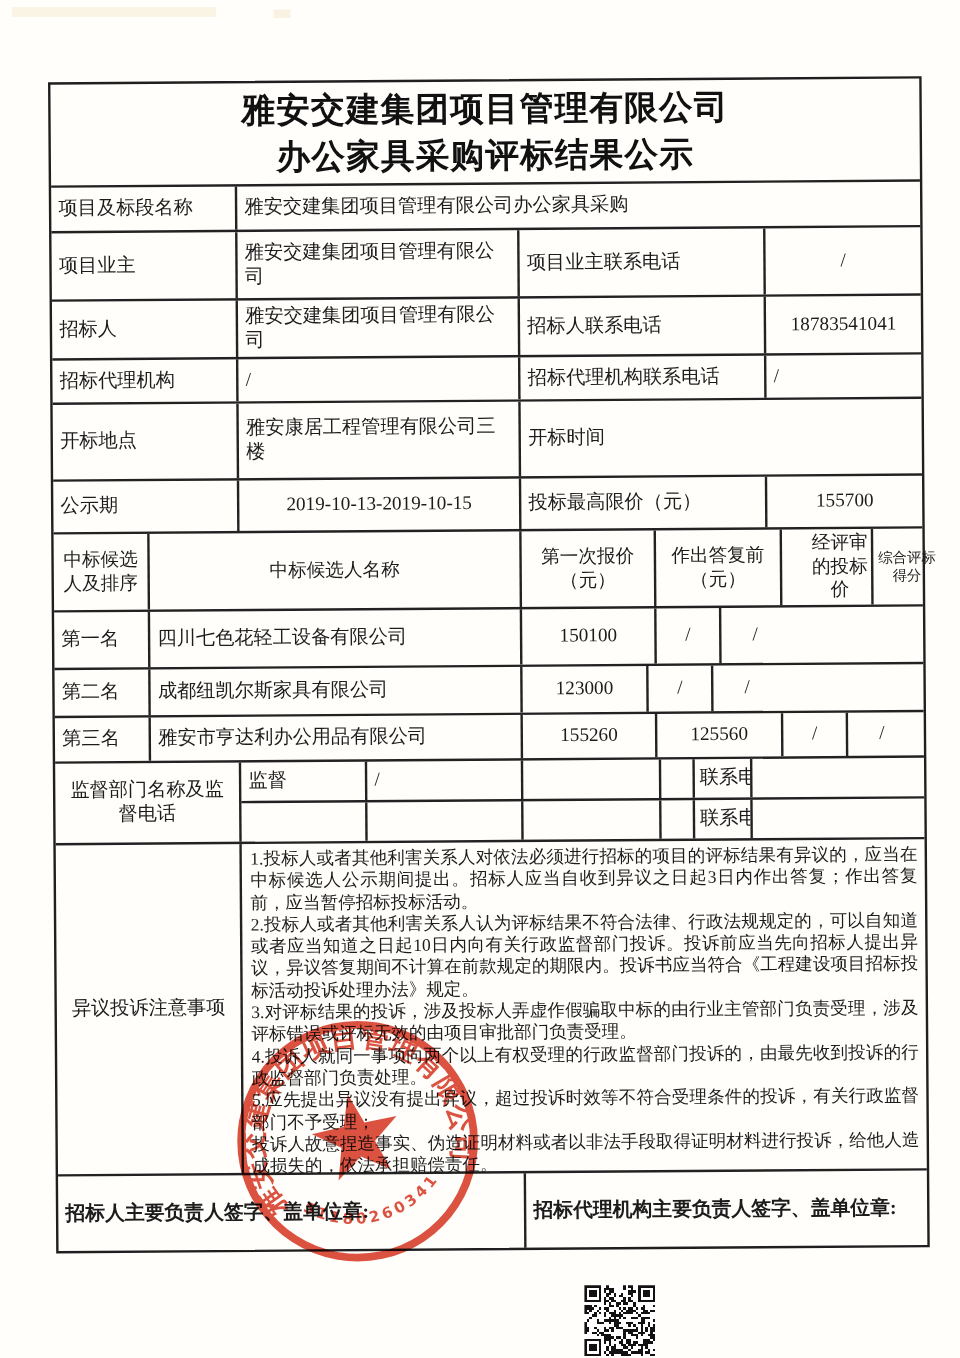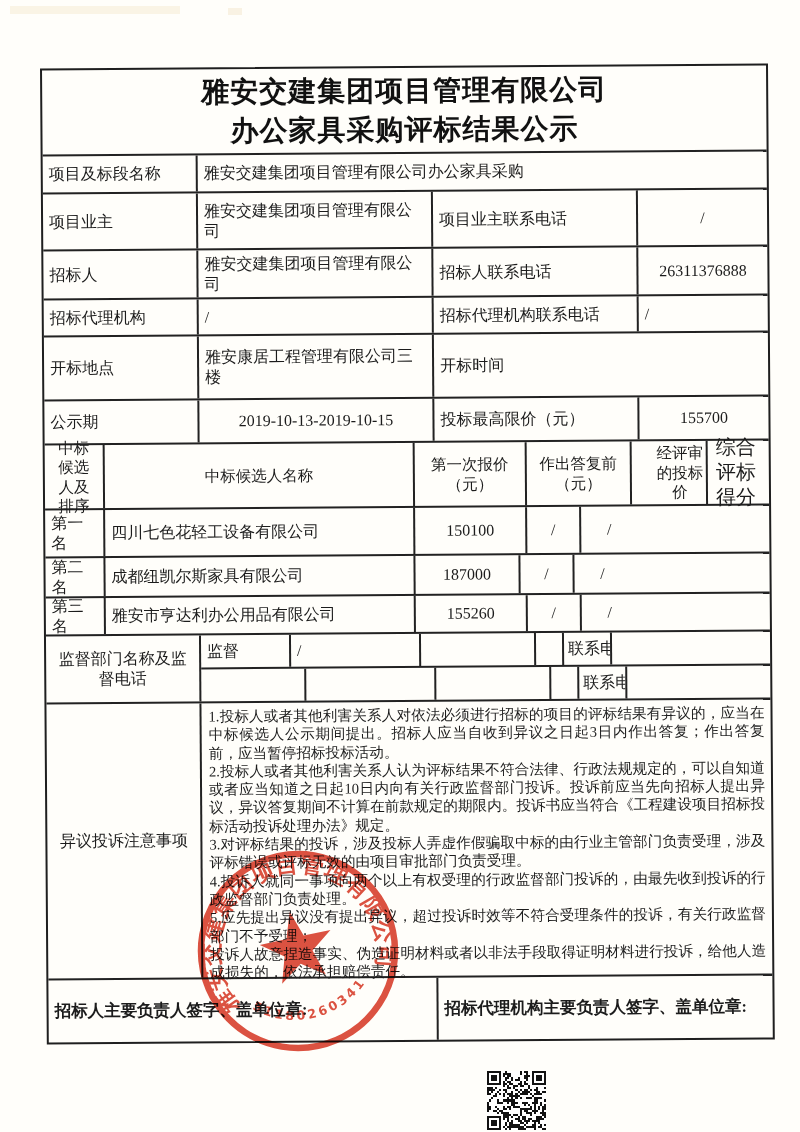--- a/index.html
+++ b/index.html
@@ -25,21 +25,21 @@
     display:flex;align-items:center;padding:2px 6px;
     font-size:16px;line-height:1.25;
   }
   .cell:last-child{border-right:none;}
   .grow{flex:1 1 auto;}
   .ctr{justify-content:center;text-align:center;}
   .clip{overflow:hidden;white-space:nowrap;padding-right:0;}
   .w155{width:155px;flex:0 0 auto;}
   .w235{width:235px;flex:0 0 auto;}
   .w205{width:205px;flex:0 0 auto;}
-  .w80{width:60px;flex:0 0 auto;}
+  .w80{width:80px;flex:0 0 auto;}
   .w310{width:310px;flex:0 0 auto;}
   .w125{width:112px;flex:0 0 auto;}
   .w105{width:105px;flex:0 0 auto;}
   .w54{width:54px;flex:0 0 auto;padding:2px 2px;}
   .w56{width:56px;flex:0 0 auto;padding:2px 2px;}
   .w130{width:130px;flex:0 0 auto;}
   .w115{width:115px;flex:0 0 auto;}
   .w28{width:28px;flex:0 0 auto;padding:2px 1px;}
   .w62{width:48px;flex:0 0 auto;padding:2px 0 2px 4px;}
   .w390{width:390px;flex:0 0 auto;}
@@ -96,21 +96,21 @@
     <div class="cell w155">项目业主</div>
     <div class="cell w235">雅安交建集团项目管理有限公司</div>
     <div class="cell w205">项目业主联系电话</div>
     <div class="cell grow ctr num">/</div>
   </div>
 
   <div class="row" style="height:49px;">
     <div class="cell w155">招标人</div>
     <div class="cell w235">雅安交建集团项目管理有限公司</div>
     <div class="cell w205">招标人联系电话</div>
-    <div class="cell grow ctr num">26311376888</div>
+    <div class="cell grow ctr num">18783541041</div>
   </div>
 
   <div class="row" style="height:37px;">
     <div class="cell w155">招标代理机构</div>
     <div class="cell w235">/</div>
     <div class="cell w205">招标代理机构联系电话</div>
     <div class="cell grow num">/</div>
   </div>
 
   <div class="row" style="height:64px;">
@@ -125,50 +125,51 @@
     <div class="cell w205">投标最高限价（元）</div>
     <div class="cell grow ctr num">155700</div>
   </div>
 
   <div class="row" style="height:65px;">
     <div class="cell w80 ctr" style="font-size:15.5px;">中标候选人及排序</div>
     <div class="cell w310 ctr" style="font-size:15.5px;">中标候选人名称</div>
     <div class="cell w125 ctr" style="font-size:15.5px;">第一次报价（元）</div>
     <div class="cell w105 ctr" style="font-size:15.5px;">作出答复前（元）</div>
     <div class="cell w54 ctr" style="font-size:15.5px;margin-left:22px;">经评审的投标价</div>
-    <div class="cell w56 ctr" style="font-size:20px;">综合评标得分</div>
+    <div class="cell w56 ctr" style="font-size:12px;">综合评标得分</div>
   </div>
 
   <div class="row" style="height:48px;">
     <div class="cell w80">第一名</div>
     <div class="cell w310">四川七色花轻工设备有限公司</div>
     <div class="cell w125 ctr num">150100</div>
     <div class="cell w54 ctr num">/</div>
     <div class="cell w56 ctr num">/</div>
   </div>
   <div class="row" style="height:40px;">
     <div class="cell w80">第二名</div>
     <div class="cell w310">成都纽凯尔斯家具有限公司</div>
-    <div class="cell w105 ctr num">187000</div>
+    <div class="cell w105 ctr num">123000</div>
     <div class="cell w54 ctr num">/</div>
     <div class="cell w56 ctr num">/</div>
   </div>
   <div class="row" style="height:38px;">
     <div class="cell w80">第三名</div>
     <div class="cell w310">雅安市亨达利办公用品有限公司</div>
     <div class="cell w125 ctr num">155260</div>
+    <div class="cell w105 ctr num">125560</div>
     <div class="cell w54 ctr num">/</div>
     <div class="cell w56 ctr num">/</div>
   </div>
 
   <div class="row" style="height:68px;">
     <div class="cell w155 ctr">监督部门名称及监督电话</div>
     <div class="sup-right">
       <div class="sup-sub first">
-        <div class="cell" style="width:90px;flex:0 0 auto;">监督</div>
+        <div class="cell" style="width:105px;flex:0 0 auto;">监督</div>
         <div class="cell w130">/</div>
         <div class="cell w115"></div>
         <div class="cell w28"></div>
         <div class="cell w62 clip">联系电话</div>
         <div class="cell grow"></div>
       </div>
       <div class="sup-sub">
         <div class="cell" style="width:105px;flex:0 0 auto;"></div>
         <div class="cell w130"></div>
         <div class="cell w115"></div>

